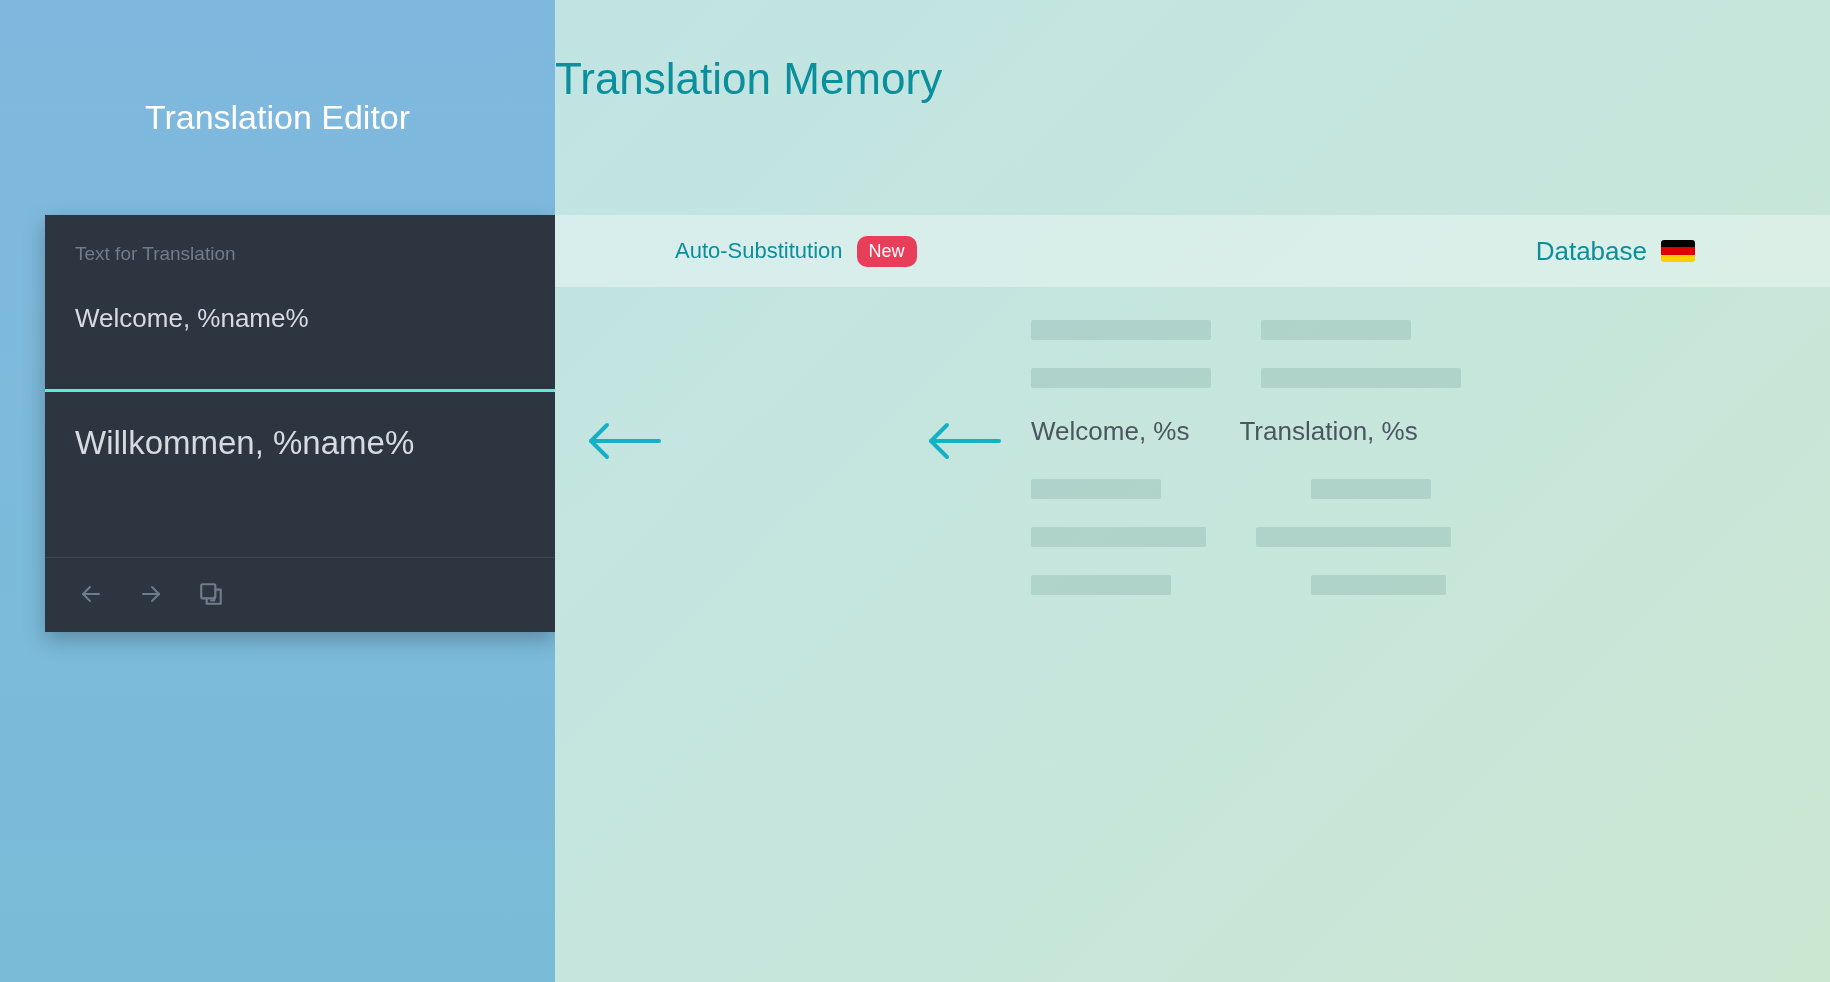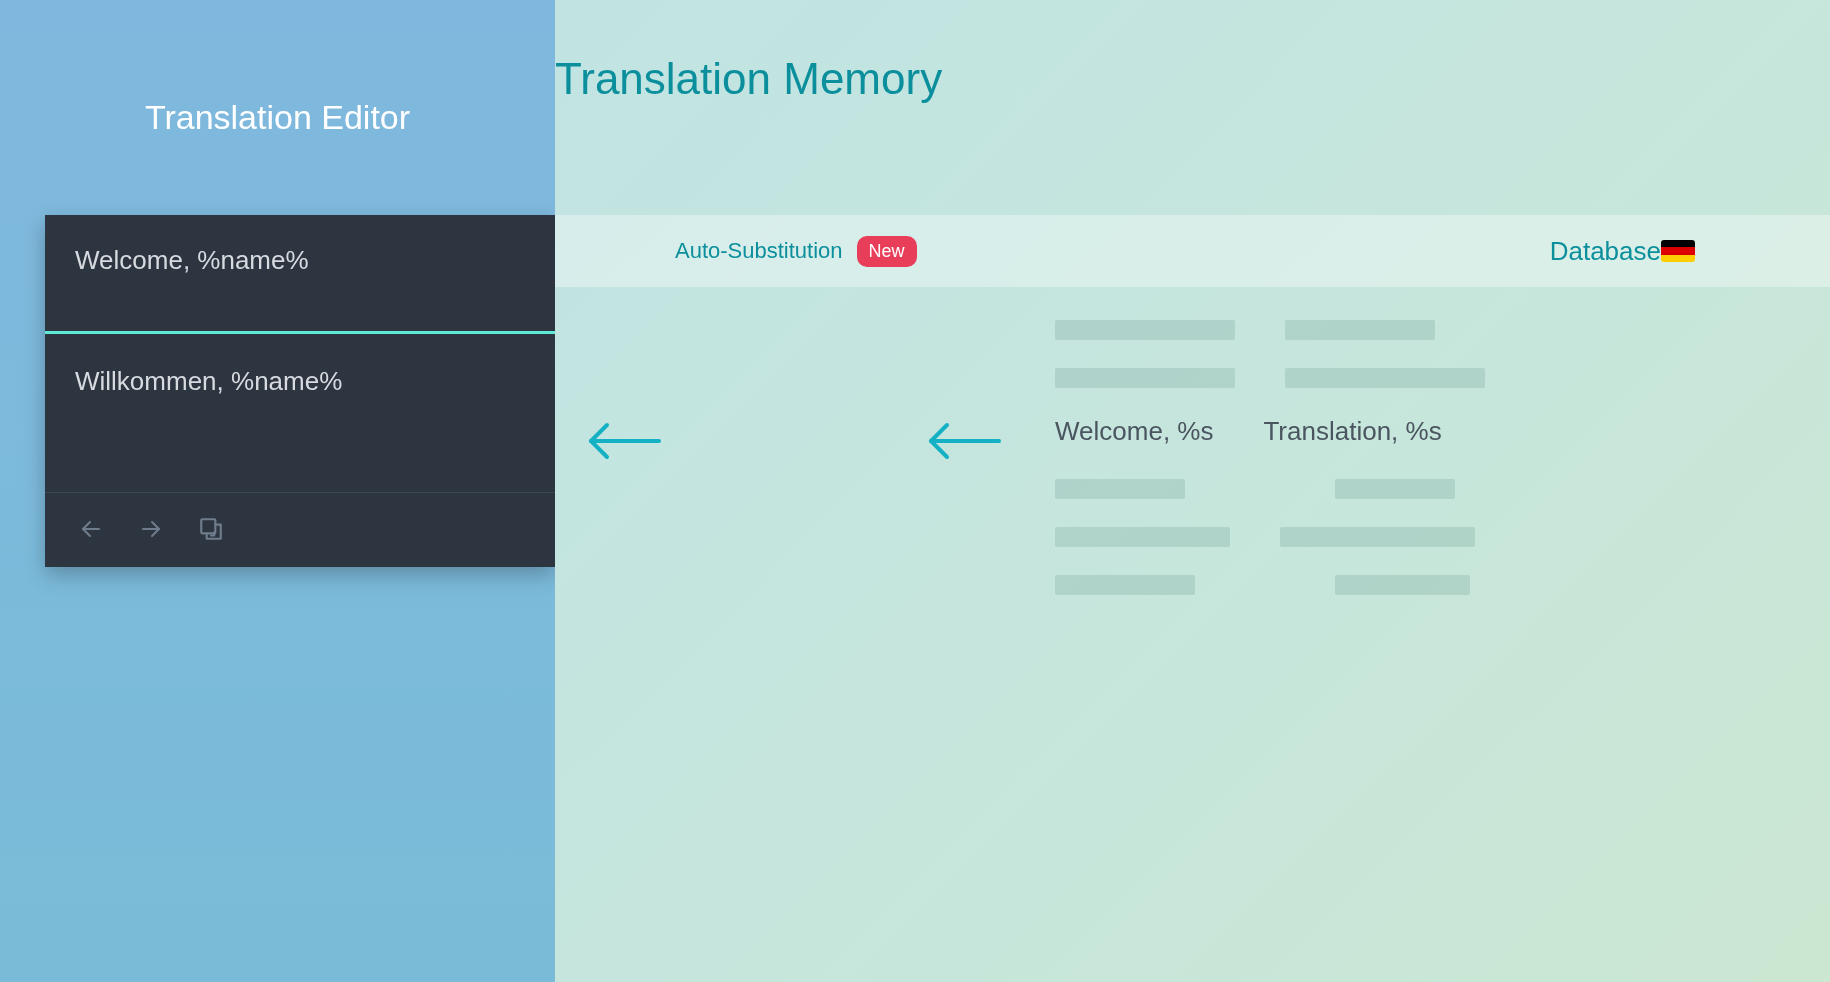--- a/index.html
+++ b/index.html
@@ -50,21 +50,21 @@
     }
     .editor-source {
       padding: 30px 30px 55px 30px;
       color: #d7dbe0;
       font-size: 26px;
       border-bottom: 3px solid #5eead4;
     }
     .editor-target {
       padding: 32px 30px 95px 30px;
       color: #d7dbe0;
-      font-size: 26px;
+      font-size: 33px;
       border-bottom: 1px solid #3d4653;
     }
     .editor-toolbar {
       display: flex;
       align-items: center;
       gap: 28px;
       padding: 20px 30px 22px 30px;
     }
     .toolbar-icon {
       width: 32px;
@@ -101,20 +101,21 @@
       margin-left: 14px;
       vertical-align: middle;
     }
     .database-label {
       color: #0c8f9c;
       font-size: 26px;
       position: absolute;
       right: 135px;
       display: flex;
       align-items: center;
+      gap: 14px;
     }
     .flag-de {
       width: 34px;
       height: 22px;
       border-radius: 3px;
       overflow: hidden;
       display: inline-block;
       position: relative;
     }
     .flag-de::before {
@@ -146,21 +147,21 @@
       color: #4a5560;
       font-size: 26px;
     }
     .substitution .arrow-sep {
       color: #9aa4ad;
       font-size: 24px;
       margin: 0 6px;
     }
     .db-grid {
       position: absolute;
-      left: 500px;
+      left: 476px;
       top: 320px;
       width: 720px;
     }
     .db-row {
       display: flex;
       gap: 50px;
       margin-bottom: 28px;
     }
     .db-row:last-child { margin-bottom: 0; }
     .db-cell {
@@ -185,20 +186,21 @@
     .db-col1 { width: 180px; }
     .db-col2 { width: 220px; }
   </style>
 </head>
 <body>
 
 <div class="left-panel">
   <div class="left-title">Translation Editor</div>
 
   <div class="editor-card">
+    <div class="editor-header">Text for Translation</div>
     <div class="editor-source">Welcome, %name%</div>
     <div class="editor-target">Willkommen, %name%</div>
     <div class="editor-toolbar">
       <span class="toolbar-icon">
         <svg width="24" height="24" viewBox="0 0 24 24" fill="none" stroke="currentColor" stroke-width="2" stroke-linecap="round" stroke-linejoin="round">
             <line x1="20" y1="12" x2="4" y2="12"></line>
             <polyline points="11 5 4 12 11 19"></polyline>
           </svg>
       </span>
       <span class="toolbar-icon">

